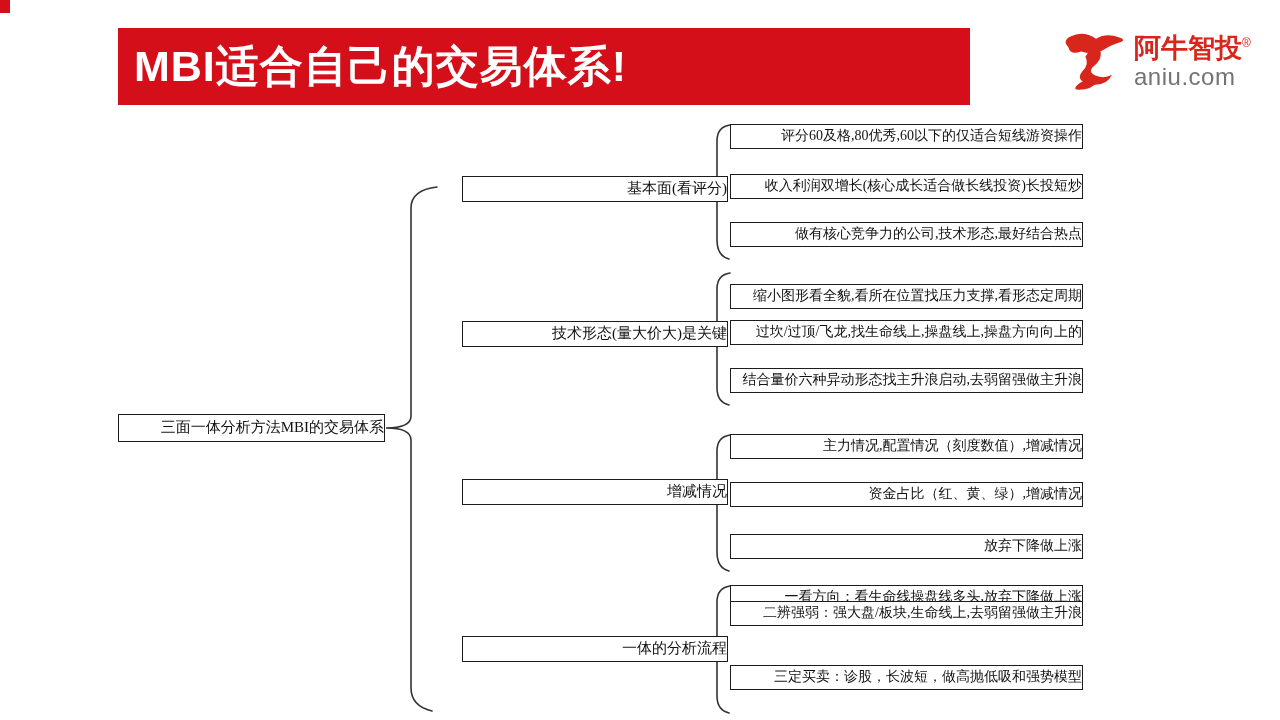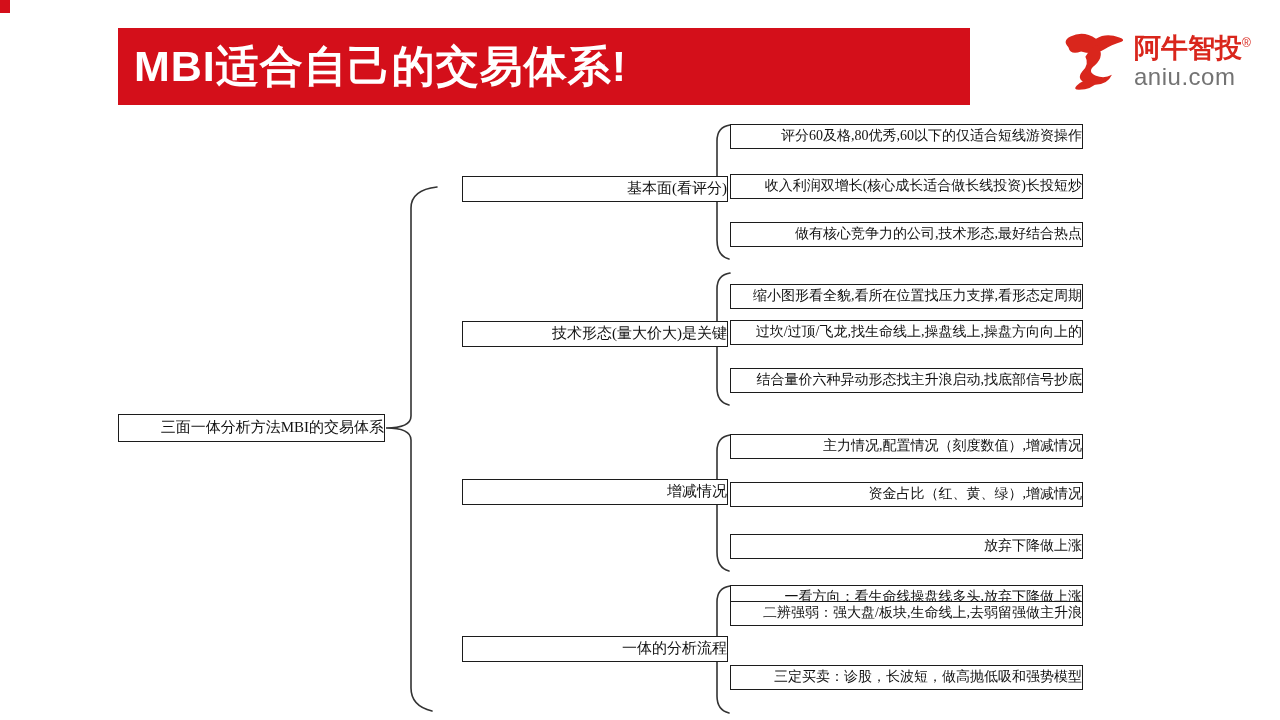--- a/index.html
+++ b/index.html
@@ -92,21 +92,21 @@
 <div class="node branch-node" style="top:321px">技术形态(量大价大)是关键</div>
 <div class="node branch-node" style="top:479px">增减情况</div>
 <div class="node branch-node" style="top:636px">一体的分析流程</div>
 
 <div class="node leaf-node" style="top:124px">评分60及格,80优秀,60以下的仅适合短线游资操作</div>
 <div class="node leaf-node" style="top:174px">收入利润双增长(核心成长适合做长线投资)长投短炒</div>
 <div class="node leaf-node" style="top:222px">做有核心竞争力的公司,技术形态,最好结合热点</div>
 
 <div class="node leaf-node" style="top:284px">缩小图形看全貌,看所在位置找压力支撑,看形态定周期</div>
 <div class="node leaf-node" style="top:320px">过坎/过顶/飞龙,找生命线上,操盘线上,操盘方向向上的</div>
-<div class="node leaf-node" style="top:368px">结合量价六种异动形态找主升浪启动,找底部信号抄底</div>
+<div class="node leaf-node" style="top:368px">结合量价六种异动形态找主升浪启动,去弱留强做主升浪</div>
 
 <div class="node leaf-node" style="top:434px">主力情况,配置情况（刻度数值）,增减情况</div>
 <div class="node leaf-node" style="top:482px">资金占比（红、黄、绿）,增减情况</div>
 <div class="node leaf-node" style="top:534px">放弃下降做上涨</div>
 
 <div class="node leaf-node" style="top:585px">一看方向：看生命线操盘线多头,放弃下降做上涨</div>
 <div class="node leaf-node" style="top:601px">二辨强弱：强大盘/板块,生命线上,去弱留强做主升浪</div>
 <div class="node leaf-node" style="top:665px">三定买卖：诊股，长波短，做高抛低吸和强势模型</div>
 
 </body></html>

